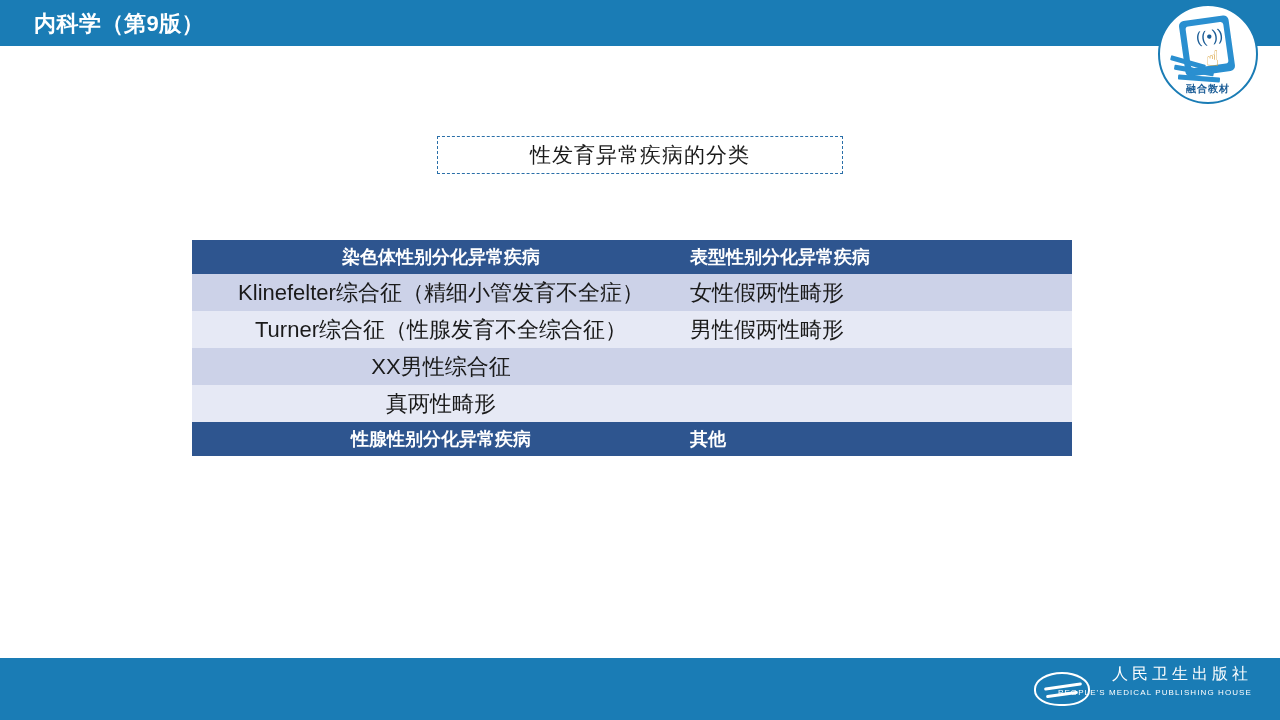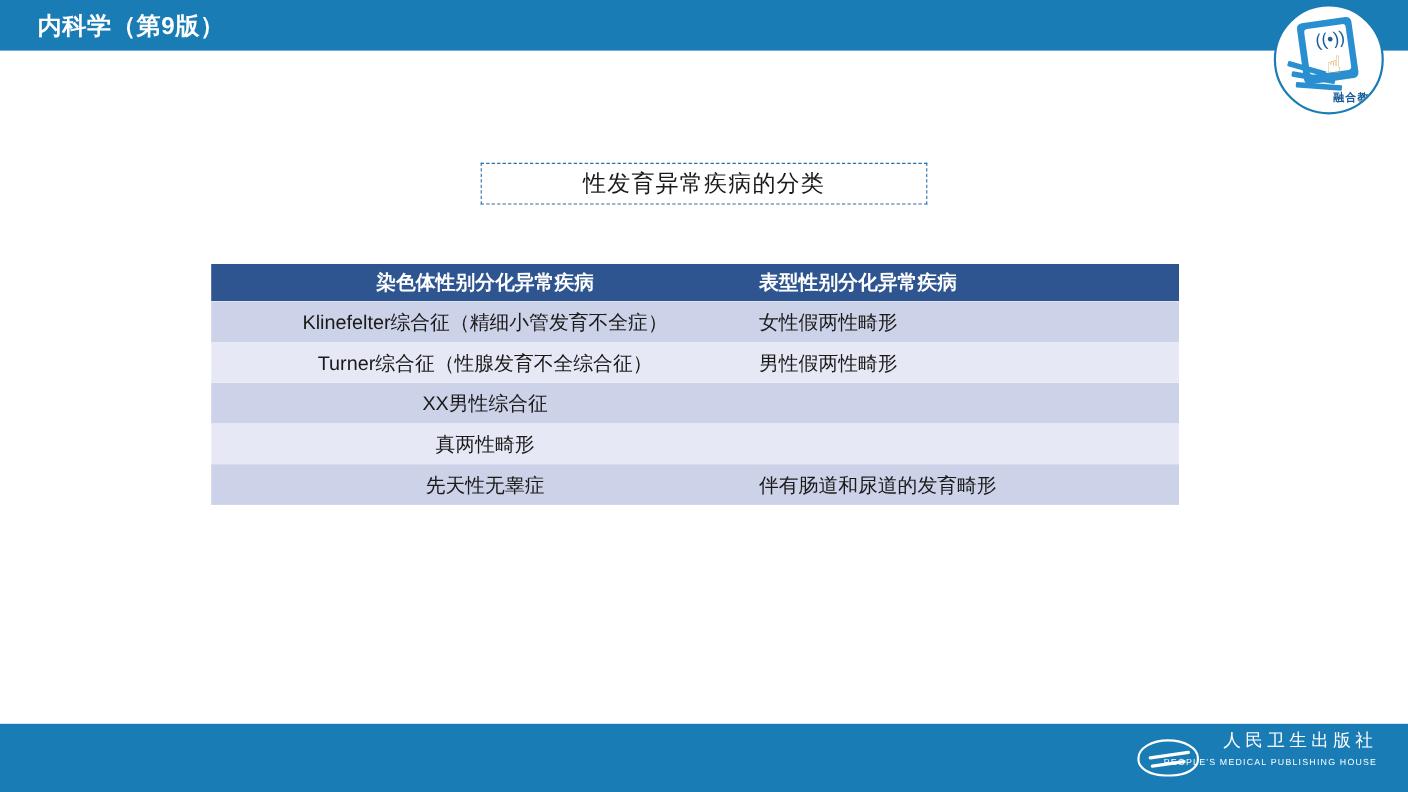--- a/index.html
+++ b/index.html
@@ -100,32 +100,32 @@
     left: 46px;
     top: 40px;
     font-size: 22px;
     color: #d9a441;
   }
   .logo-badge .badge-text {
     position: absolute;
     left: 0;
     bottom: 6px;
     width: 100%;
-    text-align: right;
+    text-align: center;
     font-size: 10px;
     font-weight: bold;
     color: #1a5c96;
     letter-spacing: 1px;
   }
 
   
   .title-box {
     position: absolute;
     left: 437px;
-    top: 148px;
+    top: 136px;
     width: 406px;
     height: 38px;
     border: 1px dashed #2a6fa8;
     box-sizing: border-box;
     display: flex;
     align-items: center;
     justify-content: center;
     text-align: center;
   }
   .title-box .title-text {
@@ -142,21 +142,21 @@
     width: 860px;
   }
   table.classification {
     border-collapse: collapse;
     width: 860px;
     table-layout: fixed;
   }
   table.classification td {
     height: 37px;
     padding: 0 0 0 10px;
-    font-size: 18px;
+    font-size: 22px;
     color: #1a1a1a;
     vertical-align: middle;
     white-space: nowrap;
     overflow: hidden;
   }
   table.classification td.col-left { width: 478px; text-align: center; }
   table.classification td.col-right { width: 382px; }
 
   tr.hdr td {
     background: #2e558f;
@@ -270,23 +270,23 @@
       </tr>
       <tr class="band-a">
         <td class="col-left">XX男性综合征</td>
         <td class="col-right"></td>
       </tr>
       <tr class="band-b">
         <td class="col-left">真两性畸形</td>
         <td class="col-right"></td>
       </tr>
 
-      <tr class="band-a">
-        <td class="col-left">先天性无睾症</td>
-        <td class="col-right">伴有肠道和尿道的发育畸形</td>
+      <tr class="hdr">
+        <td class="col-left">性腺性别分化异常疾病</td>
+        <td class="col-right">其他</td>
       </tr>
     </tbody>
   </table>
 </div>
 
 <div class="footer-bar">
   <div class="pub-mark"></div>
   <div class="publisher">
     <div class="cn">人民卫生出版社</div>
     <div class="en">PEOPLE'S MEDICAL PUBLISHING HOUSE</div>

